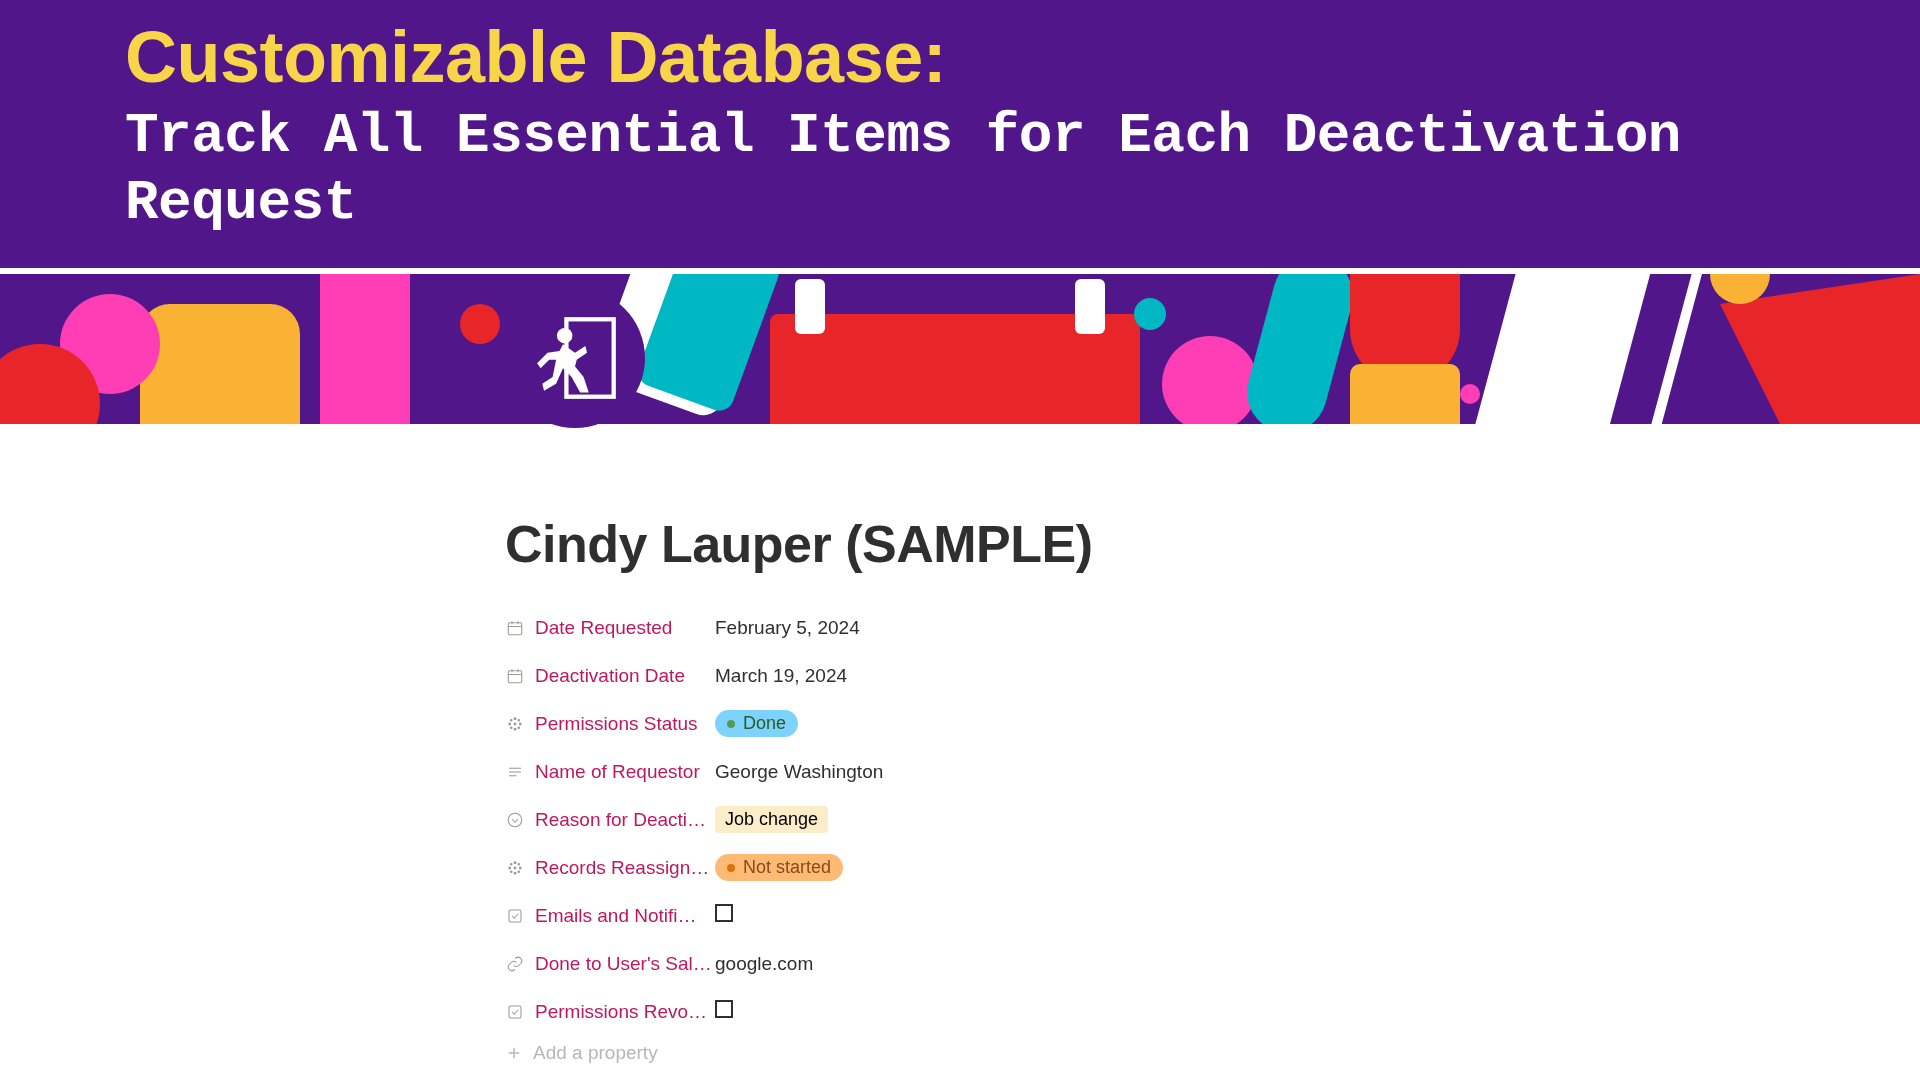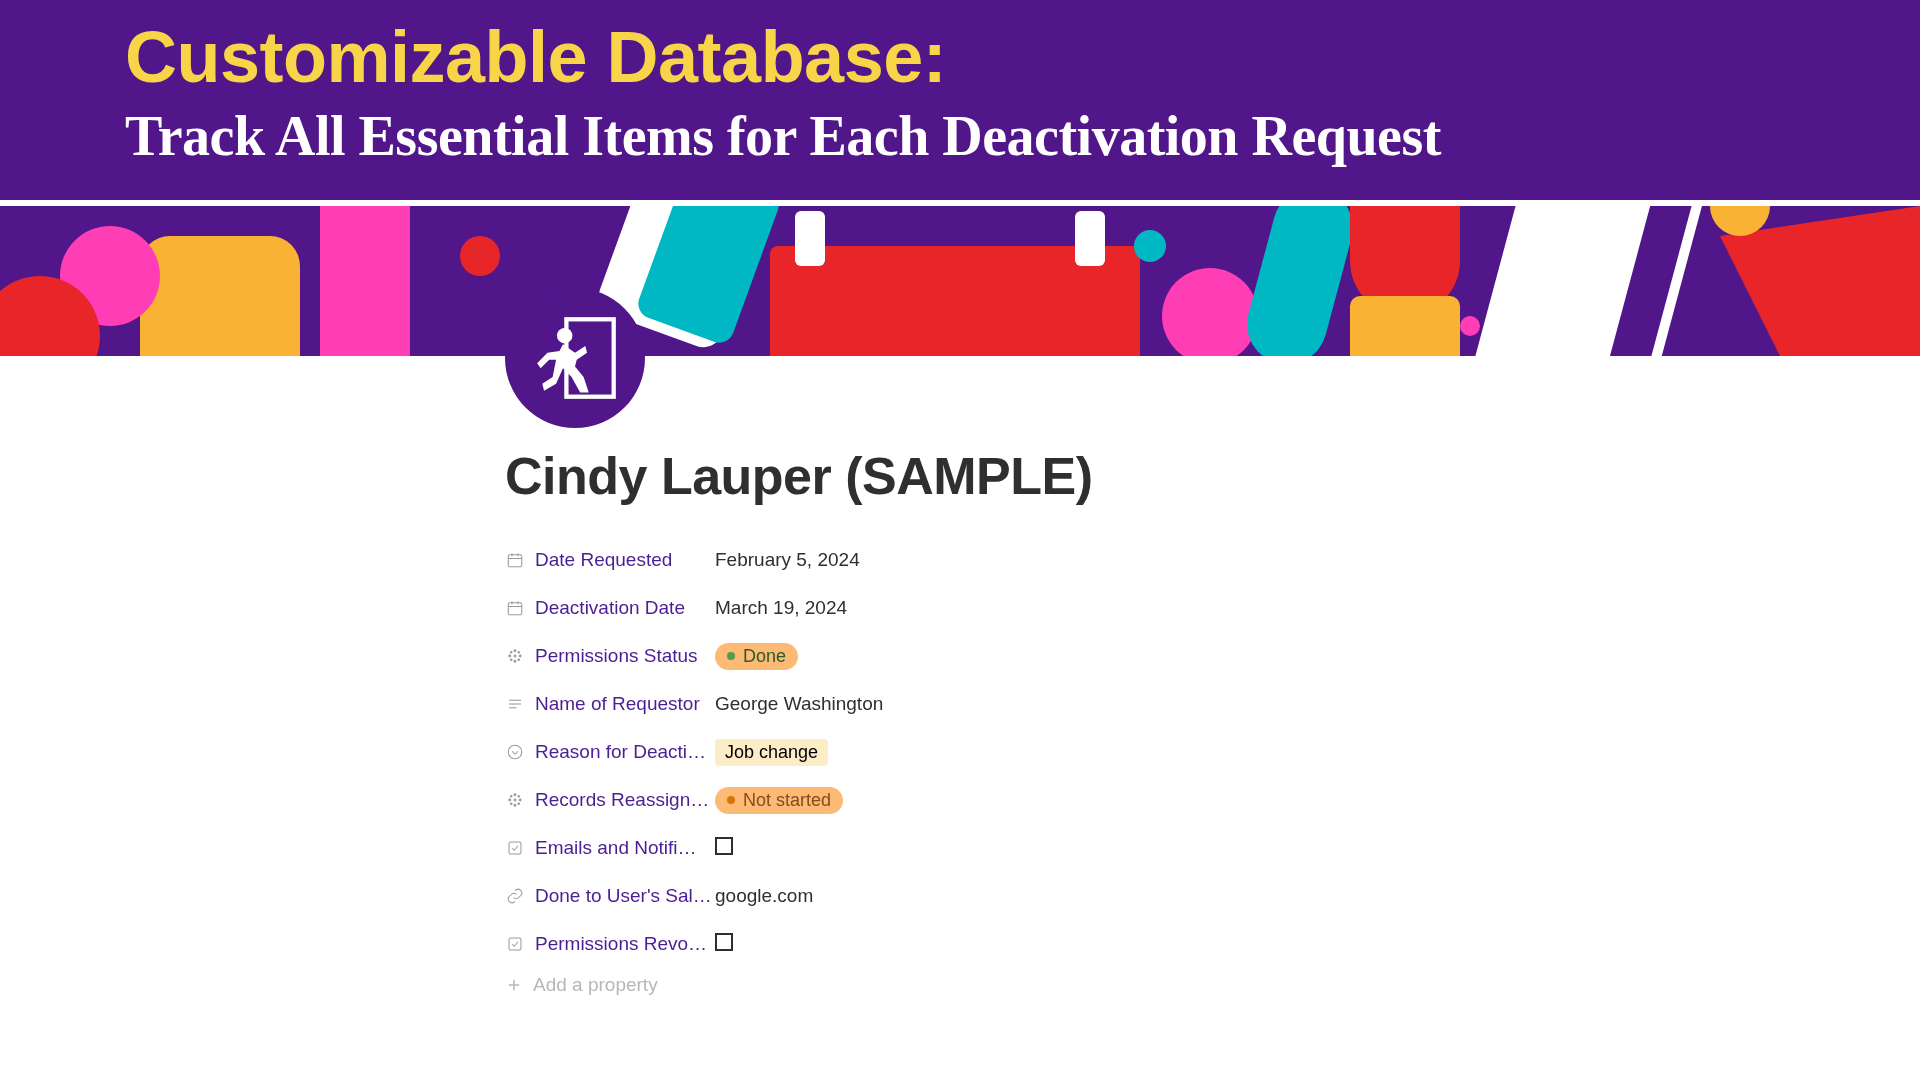--- a/index.html
+++ b/index.html
@@ -16,21 +16,21 @@
     letter-spacing: -0.5px;
     line-height: 1.1;
   }
   .hero-sub {
     font-size: 56px;
     font-weight: 700;
     color: #fff;
     letter-spacing: -0.5px;
     line-height: 1.2;
     margin-top: 6px;
-    font-family: Liberation Serif, serif;
+    font-family: Liberation Mono, monospace;
   }
   .divider {
     height: 6px;
     background: #fff;
   }
   .cover {
     height: 150px;
     background: #52168b;
     position: relative;
     overflow: hidden;
@@ -62,21 +62,21 @@
   }
   .prop-row {
     display: flex;
     align-items: center;
     height: 48px;
   }
   .prop-label {
     display: flex;
     align-items: center;
     width: 210px;
-    color: #4c1d95;
+    color: #be185d;
     font-size: 19px;
     gap: 10px;
     white-space: nowrap;
     overflow: hidden;
   }
   .prop-label .txt {
     overflow: hidden;
     text-overflow: ellipsis;
   }
   .prop-icon {
@@ -93,21 +93,21 @@
     color: #2f2f2f;
   }
   .pill {
     display: inline-flex;
     align-items: center;
     gap: 8px;
     padding: 3px 12px;
     border-radius: 14px;
     font-size: 18px;
   }
-  .pill.green { background: #fdba74; color: #2a5a2a; }
+  .pill.green { background: #7dd3fc; color: #2a5a2a; }
   .pill.green .dot { width: 8px; height: 8px; border-radius: 4px; background: #4f9e4f; }
   .pill.yellow { background: #fdecc8; color: #000000; padding: 3px 10px; border-radius: 4px;}
   .pill.orange { background: #fdba74; color: #8a4a1a; }
   .pill.orange .dot { width: 8px; height: 8px; border-radius: 4px; background: #d9730d; }
   .checkbox {
     width: 18px;
     height: 18px;
     border: 2px solid #2f2f2f;
     display: inline-block;
   }

